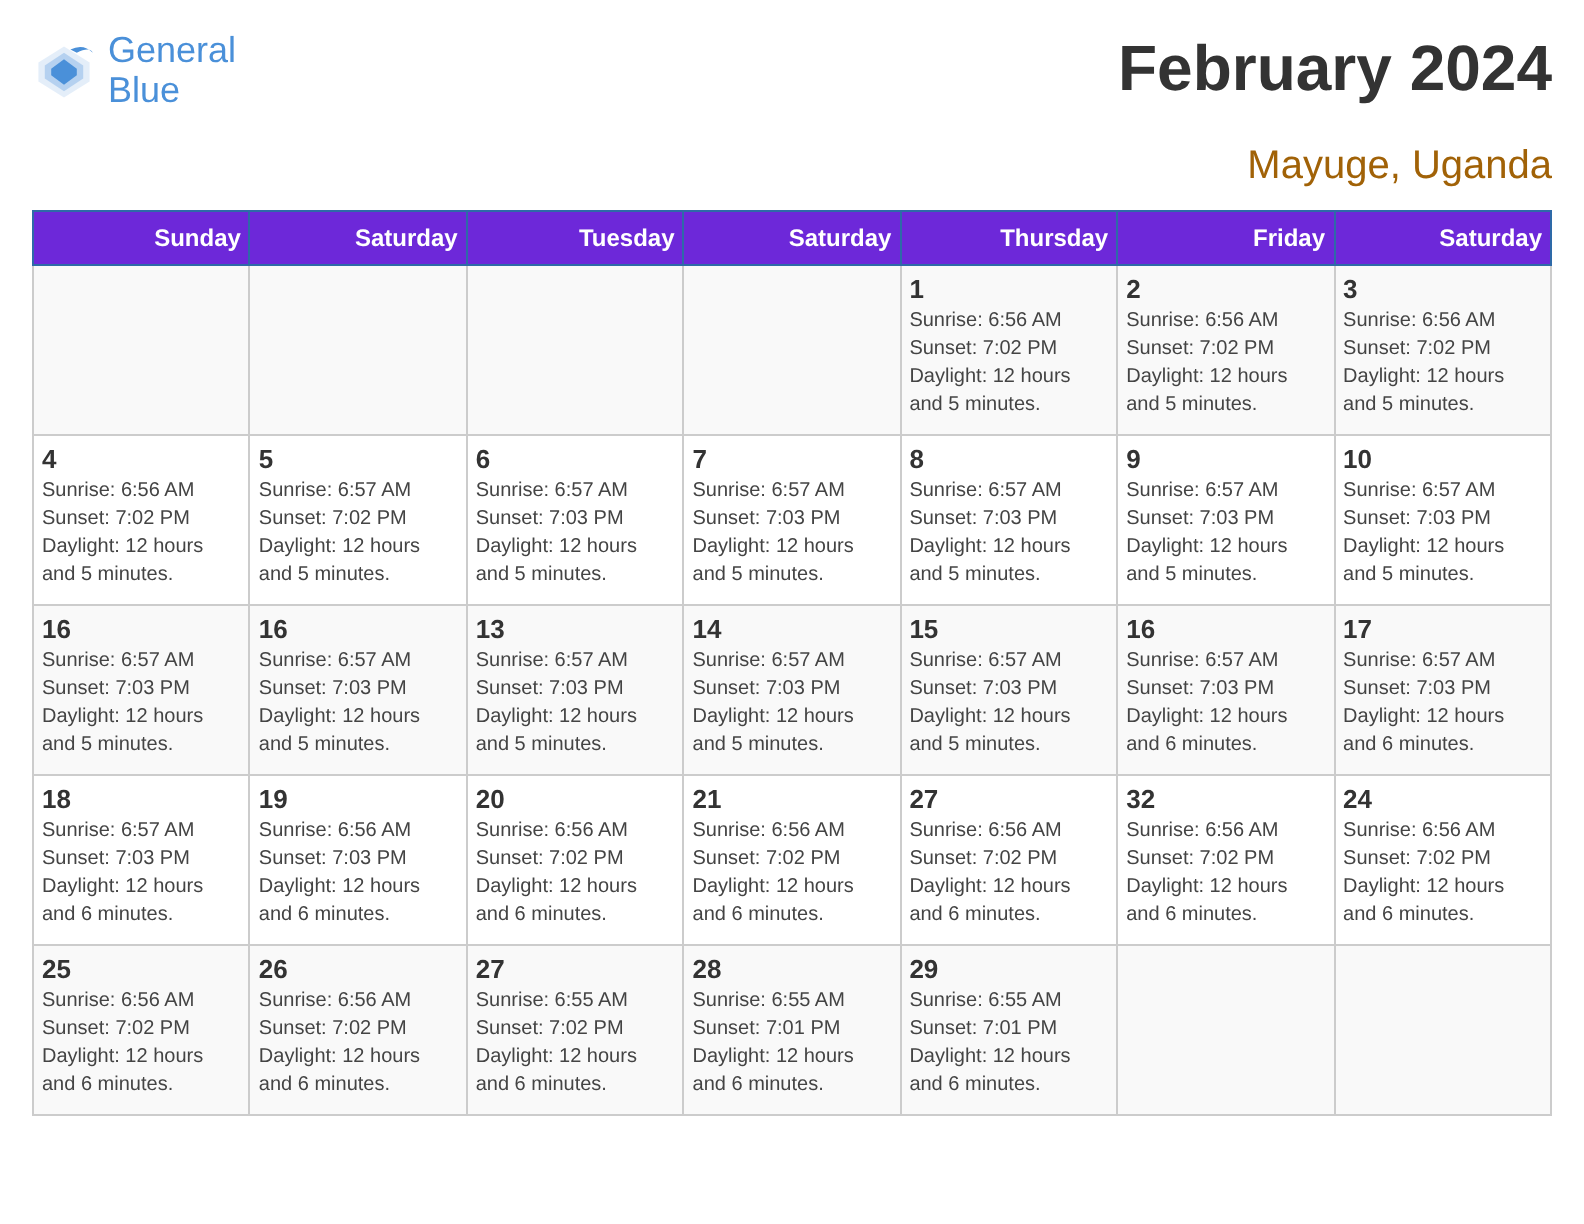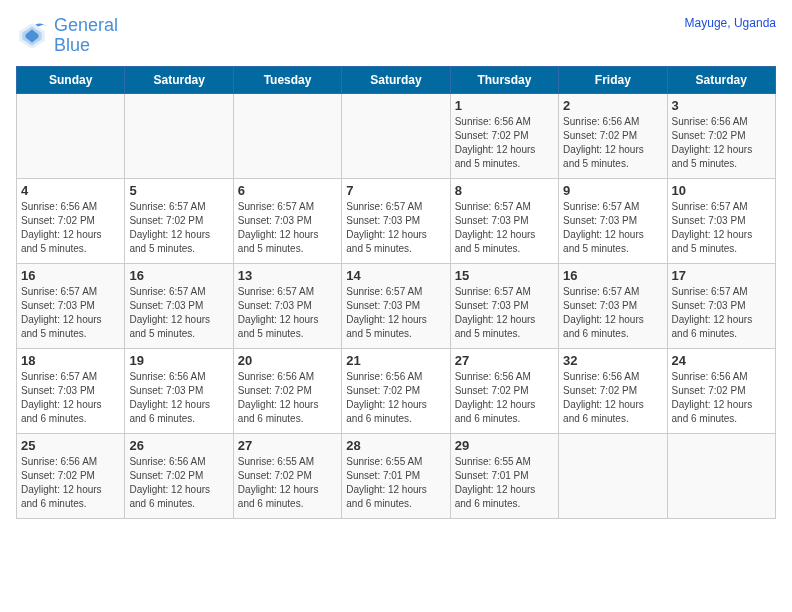--- a/index.html
+++ b/index.html
@@ -36,33 +36,34 @@
     }
     .title-block {
       text-align: right;
     }
     .month-title {
       font-size: 32px;
       font-weight: bold;
       color: #333;
     }
     .location {
-      font-size: 12px;
-      color: #1d4ed8;
+      font-size: 20px;
+      color: #a16207;
+      margin-top: 19px;
     }
     table {
       width: 100%;
       border-collapse: collapse;
       font-size: 11px;
     }
     thead tr th {
-      background-color: #0369a1;
+      background-color: #6d28d9;
       color: #fff;
       padding: 6px 4px;
-      text-align: center;
+      text-align: right;
       font-size: 12px;
       border: 1px solid #2e6aa8;
     }
     tbody tr td {
       border: 1px solid #ccc;
       vertical-align: top;
       padding: 4px;
       width: 108px;
       min-height: 80px;
       height: 85px;
@@ -98,20 +99,21 @@
       <polygon points="20,8 32,16 32,24 20,32 8,24 8,16" fill="#4a90d9" opacity="0.3"></polygon>
       <polygon points="20,12 28,18 28,22 20,28 12,22 12,18" fill="#4a90d9"></polygon>
       <path d="M24,6 Q32,2 38,8 Q36,4 28,8 Z" fill="#4a90d9"></path>
     </svg>
     <div class="logo-text">
       <div><span>General</span></div>
       <div><span>Blue</span></div>
     </div>
   </div>
   <div class="title-block">
+    <div class="month-title">February 2024</div>
     <div class="location">Mayuge, Uganda</div>
   </div>
 </div>
 
 <table>
   <thead>
     <tr>
     <th>Sunday</th>
         <th>Saturday</th>
         <th>Tuesday</th>

